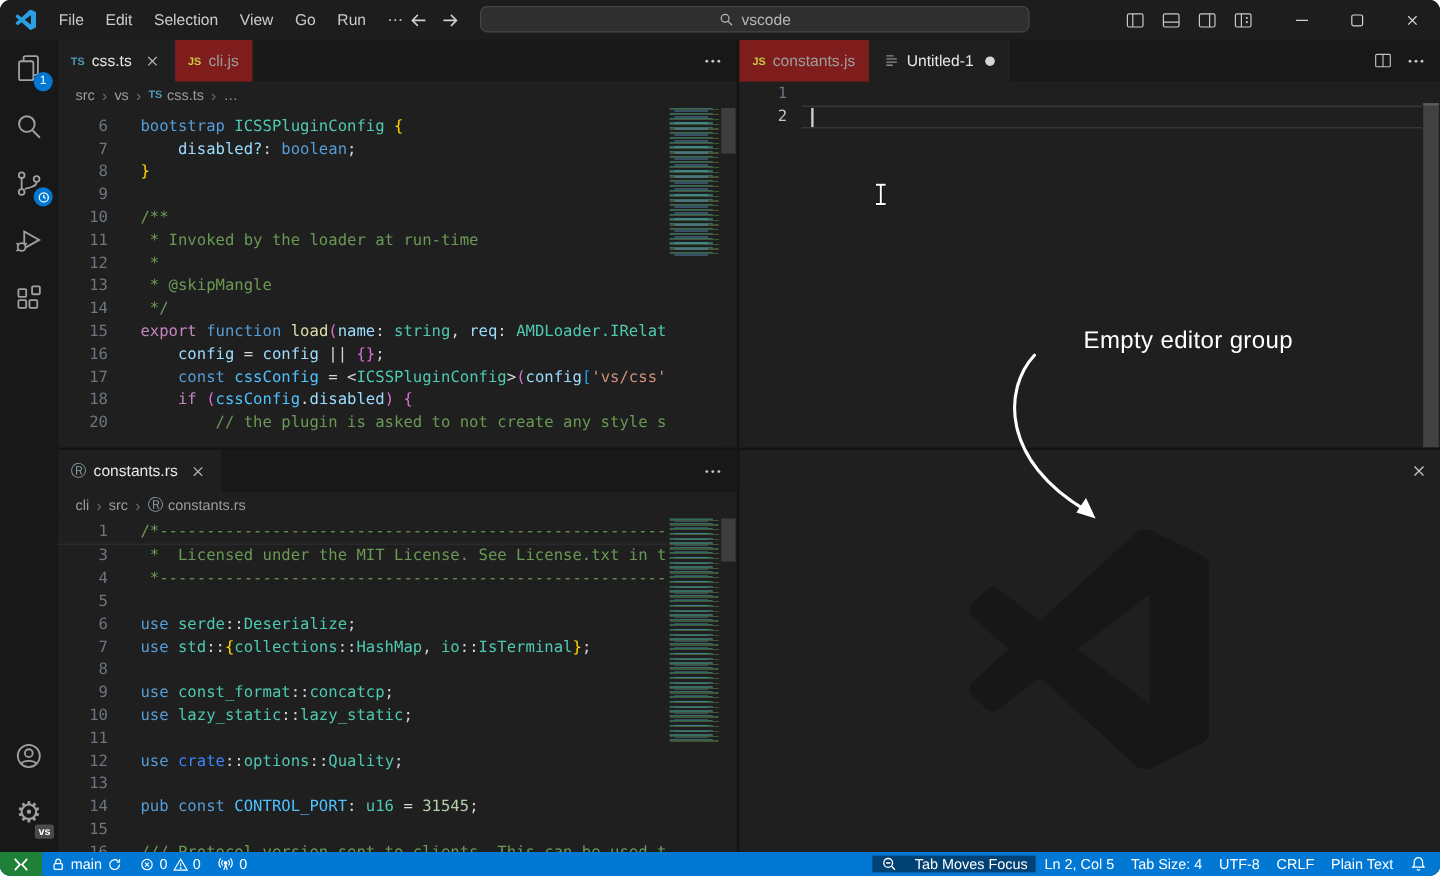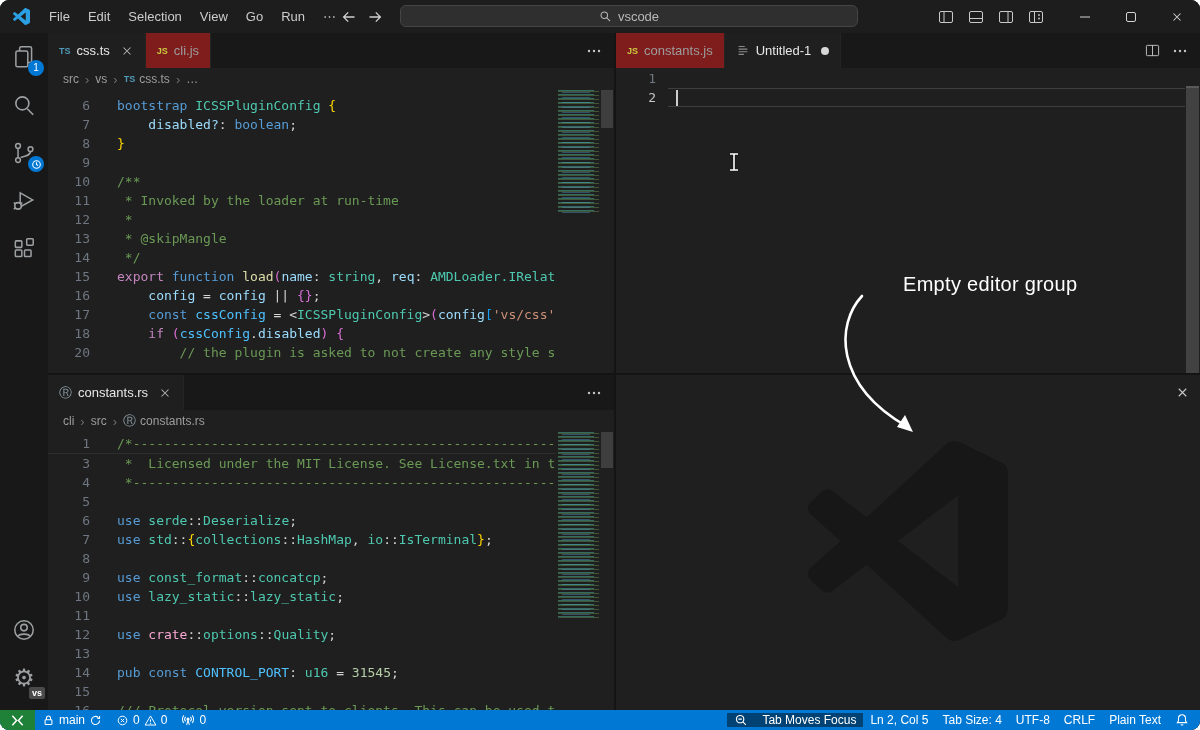--- a/index.html
+++ b/index.html
@@ -486,21 +486,21 @@
             <div class="row">
               <span class="gut">10</span>
               <span class="src"><span style="color: rgb(86, 156, 214);">use </span><span style="color: rgb(78, 201, 176);">lazy_static</span><span style="color: rgb(212, 212, 212);">::</span><span style="color: rgb(78, 201, 176);">lazy_static</span><span style="color: rgb(212, 212, 212);">;</span></span>
             </div>
             <div class="row">
               <span class="gut">11</span>
               <span class="src"></span>
             </div>
             <div class="row">
               <span class="gut">12</span>
-              <span class="src"><span style="color: rgb(86, 156, 214);">use </span><span style="color: #f9a8d4; text-align: right;">crate</span><span style="color: rgb(212, 212, 212);">::</span><span style="color: rgb(78, 201, 176);">options</span><span style="color: rgb(212, 212, 212);">::</span><span style="color: rgb(78, 201, 176);">Quality</span><span style="color: rgb(212, 212, 212);">;</span></span>
+              <span class="src"><span style="color: rgb(86, 156, 214);">use </span><span style="color: #3b82f6; text-align: right;">crate</span><span style="color: rgb(212, 212, 212);">::</span><span style="color: rgb(78, 201, 176);">options</span><span style="color: rgb(212, 212, 212);">::</span><span style="color: rgb(78, 201, 176);">Quality</span><span style="color: rgb(212, 212, 212);">;</span></span>
             </div>
             <div class="row">
               <span class="gut">13</span>
               <span class="src"></span>
             </div>
             <div class="row">
               <span class="gut">14</span>
               <span class="src"><span style="color: rgb(86, 156, 214);">pub const </span><span style="color: rgb(79, 193, 255);">CONTROL_PORT</span><span style="color: rgb(212, 212, 212);">: </span><span style="color: rgb(78, 201, 176);">u16 </span><span style="color: rgb(212, 212, 212);">= </span><span style="color: rgb(181, 206, 168);">31545</span><span style="color: rgb(212, 212, 212);">;</span></span>
             </div>
             <div class="row">

